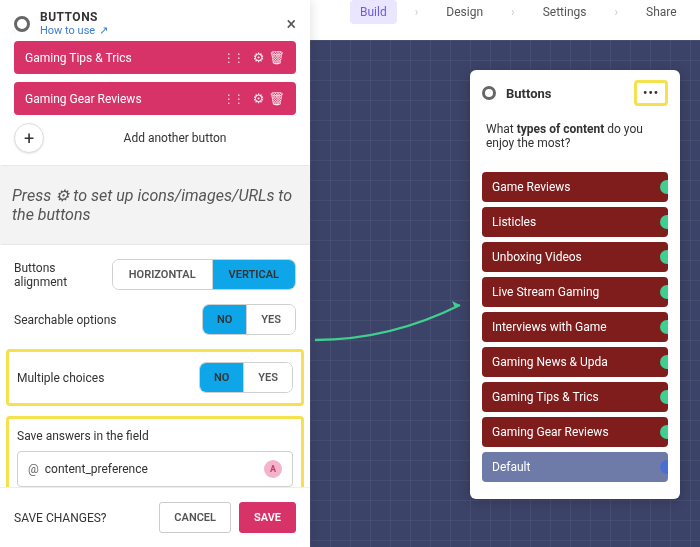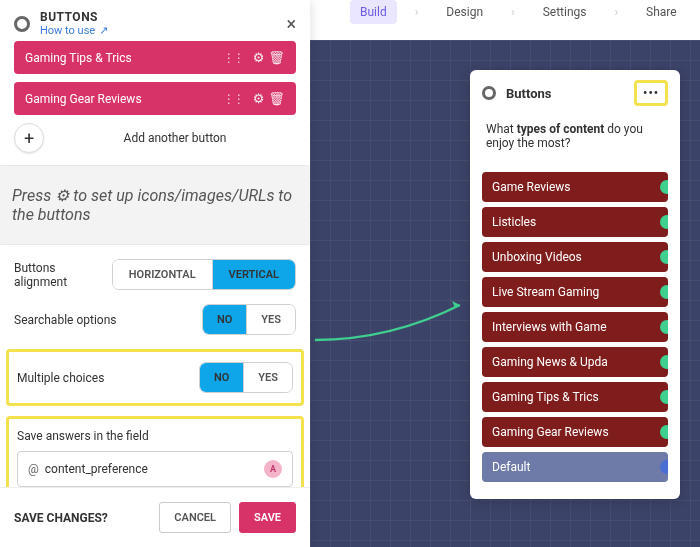--- a/index.html
+++ b/index.html
@@ -32,21 +32,21 @@
 .seg .opt:last-child { border-right: none; }
 .seg .opt.sel { background: #0ea5e9; color: #333; }
 .seg.big .opt { padding: 8px 16px; }
 .highlight { border: 3px solid #f5e04d; border-radius: 4px; padding: 10px 8px; margin: 0 -8px 10px; }
 .fieldlbl { font-size: 12px; color: #333; margin-bottom: 8px; }
 .fieldinput { display: flex; align-items: center; border: 1px solid #d0d0d0; border-radius: 4px; padding: 8px 10px; background: #fff; font-size: 12px; color: #333; }
 .fieldinput .at { margin-right: 6px; color: #666; }
 .fieldinput .val { flex: 1; }
 .fieldinput .badge { width: 18px; height: 18px; border-radius: 50%; background: #f3b3c9; color: #c13d6f; font-size: 9px; font-weight: 700; display: flex; align-items: center; justify-content: center; }
 .sb-footer { border-top: 1px solid #eee; padding: 14px; display: flex; align-items: center; gap: 8px; }
-.sb-footer .q { font-size: 12px; font-weight: 700; color: #333; flex: 1; }
+.sb-footer .q { font-size: 12px; font-weight: 400; color: #333; flex: 1; }
 .sb-footer button { border: 1px solid #ccc; background: #fff; padding: 8px 14px; font-size: 11px; font-weight: 600; border-radius: 3px; color: #555; cursor: pointer; }
 .sb-footer button.primary { background: #d73369; color: #fff; border-color: #d73369; }
 .card { position: absolute; top: 30px; left: 160px; width: 210px; background: #fff; border-radius: 6px; box-shadow: 0 2px 12px rgba(0,0,0,0.2); overflow: hidden; }
 .card-h { display: flex; align-items: center; padding: 10px 12px; gap: 10px; }
 .card-h .ico { width: 14px; height: 14px; border-radius: 50%; border: 3px solid #666; }
 .card-h .t { font-size: 13px; font-weight: 700; color: #333; flex: 1; }
 .card-h .more { border: 3px solid #f5e04d; border-radius: 4px; padding: 3px 6px; font-size: 12px; letter-spacing: 1px; color: #333; font-weight: 700; }
 .card-body { padding: 6px 16px 12px; font-size: 12px; color: #333; }
 .card-body .line1 { margin-bottom: 10px; }
 .card-body .line2 { color: #2a6fb5; }

